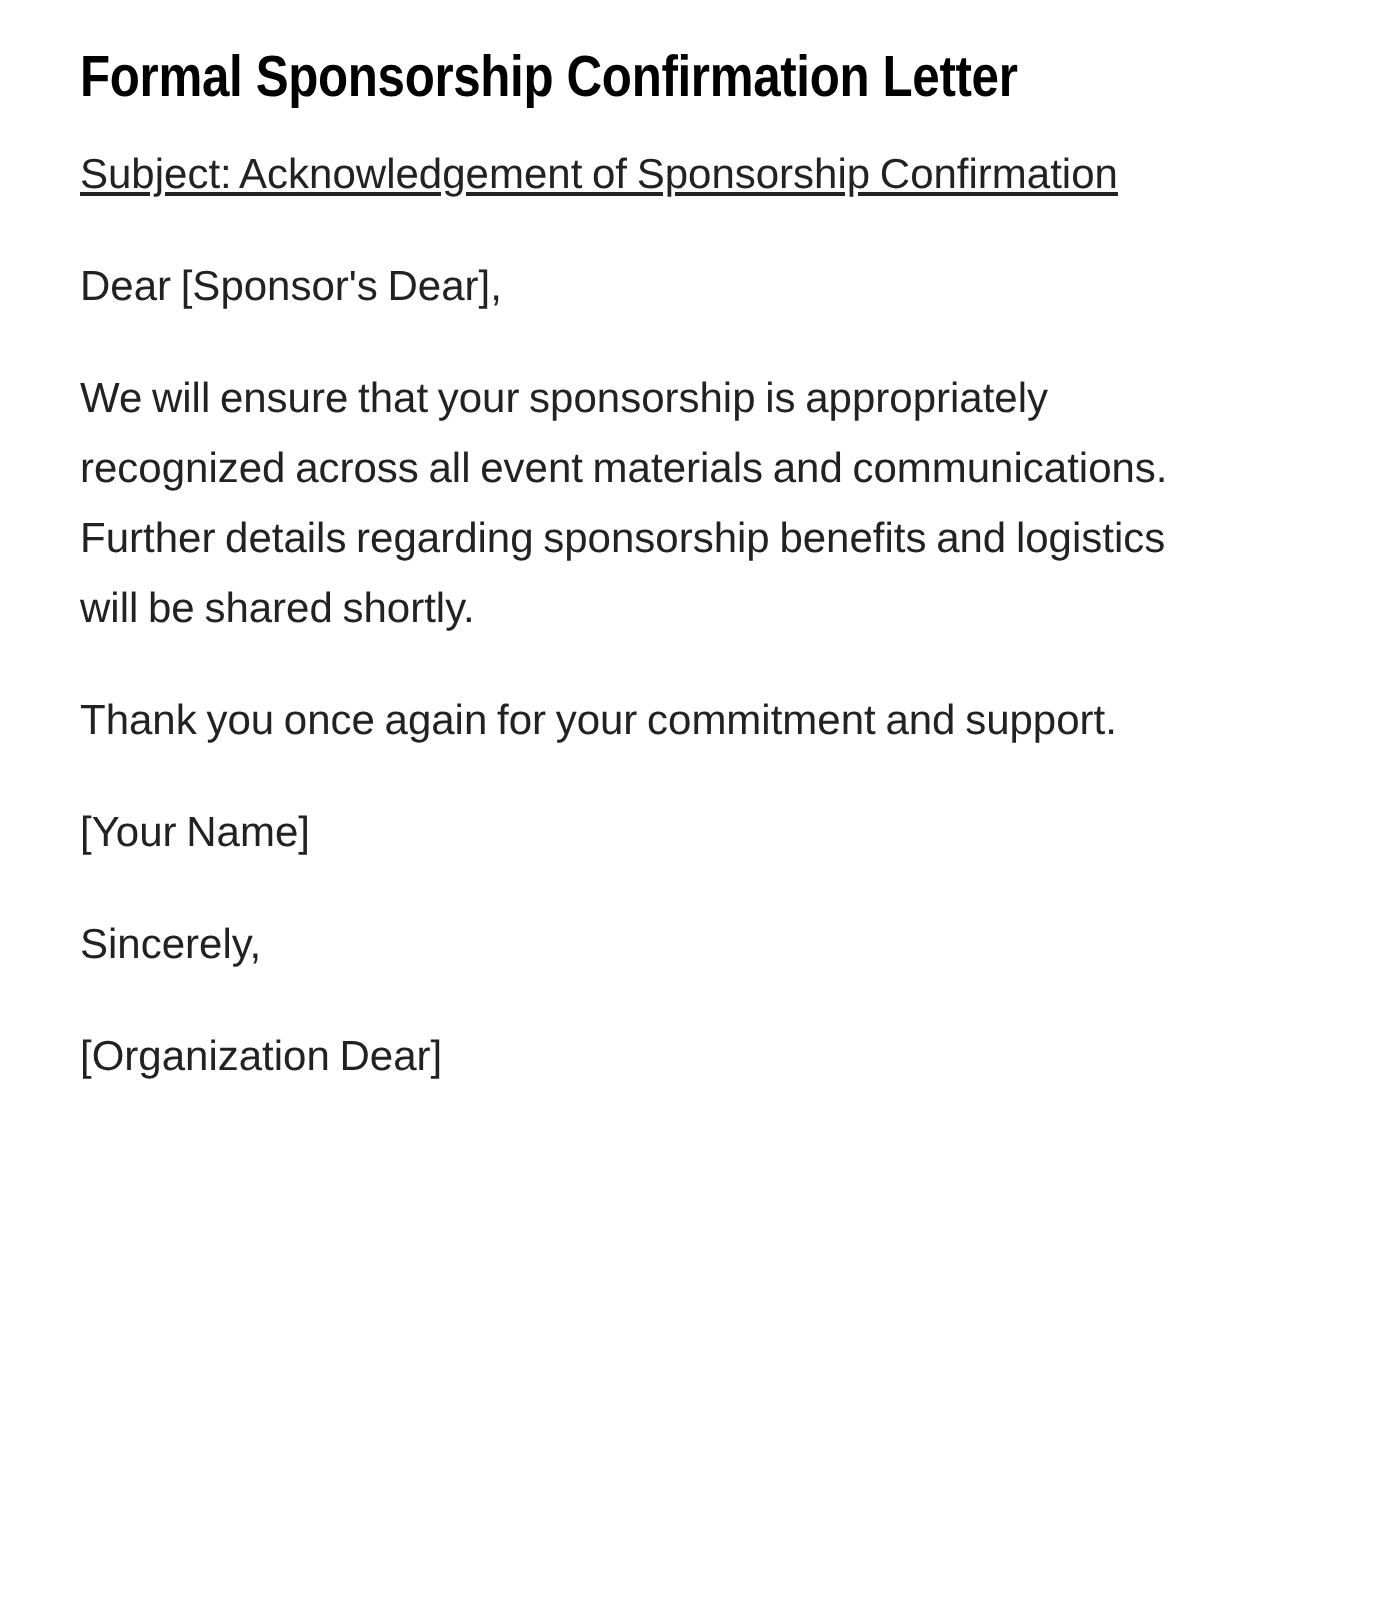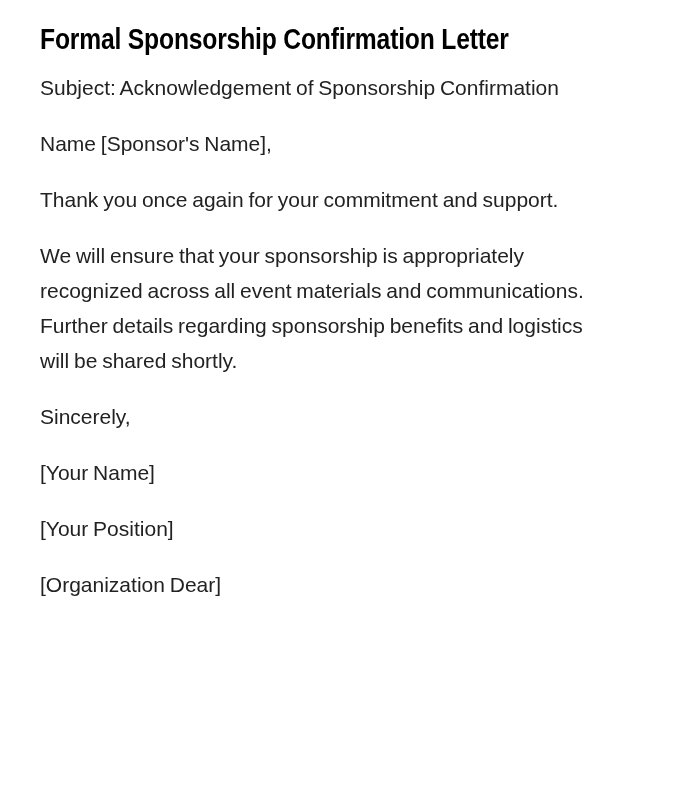--- a/index.html
+++ b/index.html
@@ -32,39 +32,39 @@
   }
   .letter p {
     font-size: 21px;
     line-height: 35px;
     margin: 21px 0;
     word-spacing: -1px;
     color: #222222;
   }
   .letter p.subject-line {
     margin-top: 0;
+    text-decoration: underline;
   }
 </style>
 </head>
 <body>
 
 <article class="letter">
 
   <h1 class="letter-title">Formal Sponsorship Confirmation Letter</h1>
 
   <p class="subject-line">Subject: Acknowledgement of Sponsorship Confirmation</p>
 
-  <p>Name [Sponsor's Name],</p>
+  <p>Dear [Sponsor's Dear],</p>
 
+
+  <p>We will ensure that your sponsorship is appropriately recognized across all event materials and communications. Further details regarding sponsorship benefits and logistics will be shared shortly.</p>
 
   <p>Thank you once again for your commitment and support.</p>
 
-  <p>We will ensure that your sponsorship is appropriately recognized across all event materials and communications. Further details regarding sponsorship benefits and logistics will be shared shortly.</p>
+  <p>[Your Name]</p>
 
   <p>Sincerely,</p>
 
-  <p>[Your Name]</p>
-
-  <p>[Your Position]</p>
 
   <p>[Organization Dear]</p>
 
 </article>
 
 </body></html>

